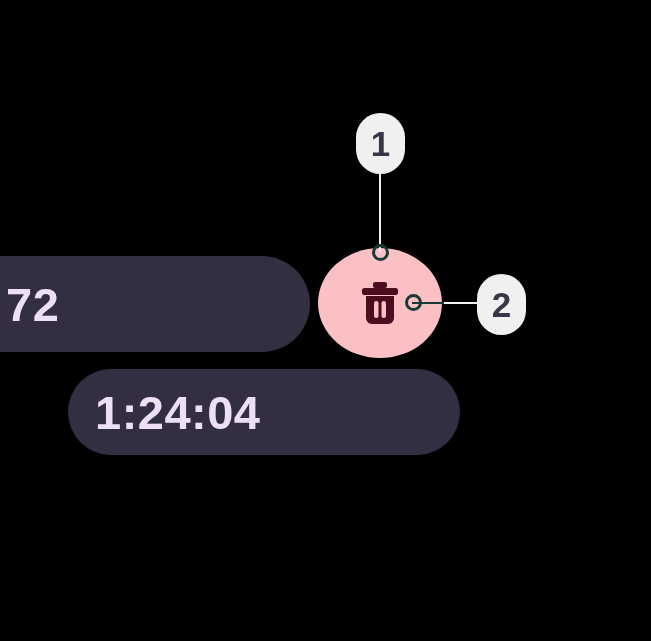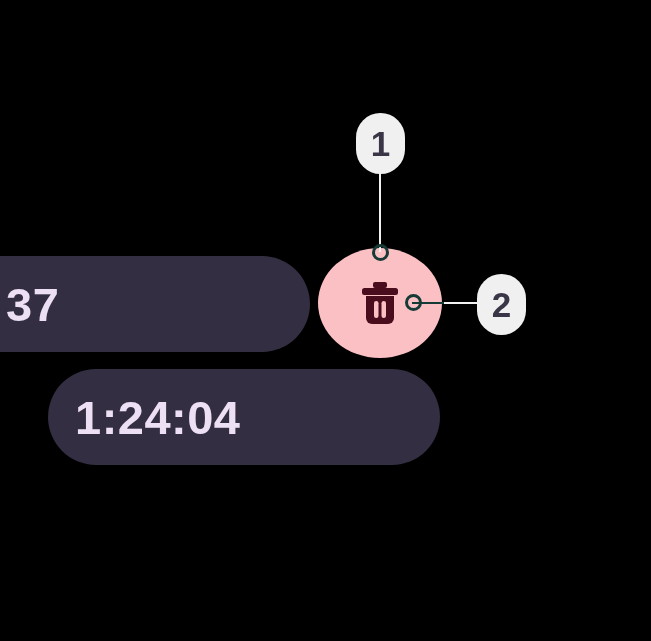--- a/index.html
+++ b/index.html
@@ -35,24 +35,24 @@
     left: -62px;
     top: 256px;
     width: 372px;
     height: 96px;
     border-radius: 48px;
     padding-left: 68px;
   }
   #pill-count .pill-label { font-size: 47px; }
 
   #pill-timer {
-    left: 48px;
+    left: 68px;
     top: 369px;
     width: 392px;
-    height: 96px;
+    height: 86px;
     border-radius: 48px;
     padding-left: 27px;
   }
   #pill-timer .pill-label { font-size: 47px; }
 
   
   #delete-circle {
     position: absolute;
     left: 318px;
     top: 248px;
@@ -130,21 +130,21 @@
   }
   #ring-1 { left: 372px; top: 244px; width: 17px; height: 17px; }
   #ring-2 { left: 405px; top: 294px; width: 17px; height: 17px; }
 </style>
 </head>
 <body>
 
 <div id="screen">
 
   <div class="pill" id="pill-count">
-    <span class="pill-label">37</span>
+    <span class="pill-label">72</span>
   </div>
 
   <div class="pill" id="pill-timer">
     <span class="pill-label">1:24:04</span>
   </div>
 
   <div class="leader-v" id="leader-1"></div>
 
   <div class="leader-h" id="leader-2"></div>
 

